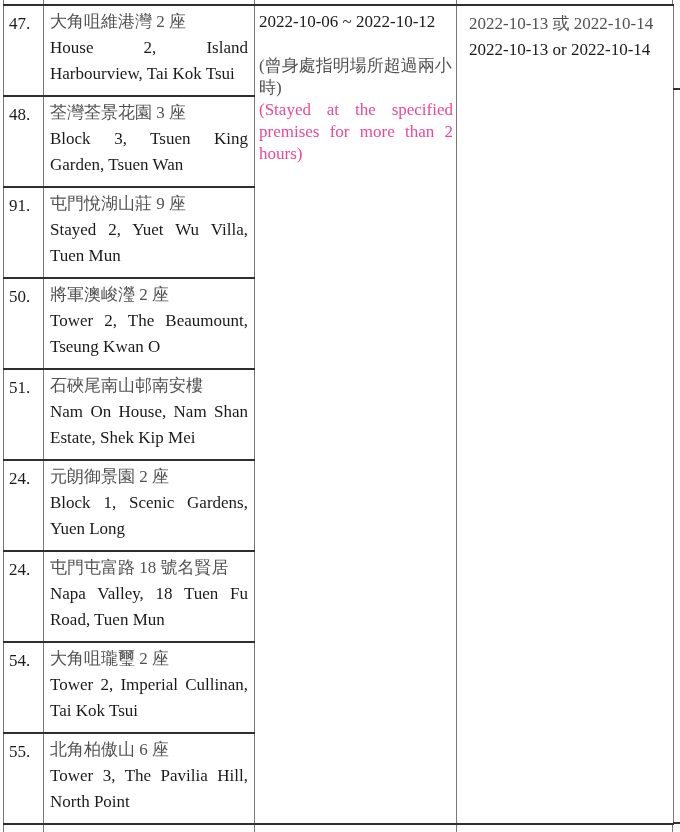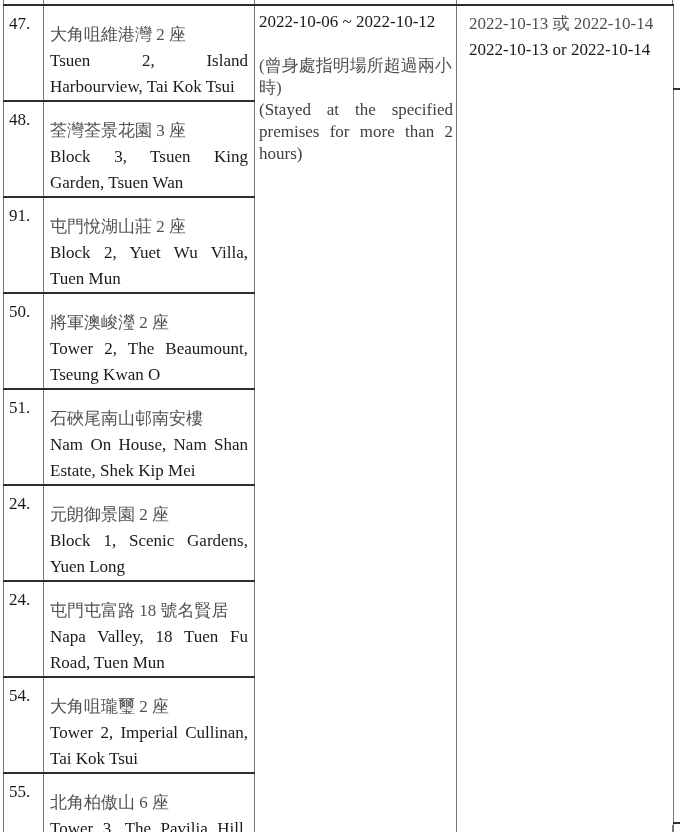--- a/index.html
+++ b/index.html
@@ -32,39 +32,39 @@
     border-bottom: 2px solid #2e2e2e;
     font-size: 17px;
     line-height: 26px;
     overflow: hidden;
   }
   tr.r { height: 91px; }
   td.num {
     padding: 5px 2px 0 5px;
   }
   td.bldg {
-    padding: 16px 6px 0 6px;
+    padding: 3px 6px 0 6px;
   }
   td.bldg .en {
     text-align: justify;
     text-align-last: left;
   }
   .zh {
     color: #515151;
   }
   td.period {
     padding: 5px 3px 5px 4px;
     line-height: 22px;
     margin-left: 12px;
   }
   td.period .spacer { height: 22px; }
   td.period .note-en {
     text-align: justify;
     text-align-last: left;
-    color: #404040;
+    color: #ec4899;
   }
   td.testdate {
     padding: 5px 4px 0 12px;
   }
   
   .vstub {
     position: absolute;
     width: 1px;
     background: #777;
   }
@@ -90,21 +90,21 @@
       <col style="width:40px">
       <col style="width:211px">
       <col style="width:202px">
       <col style="width:217px">
     </colgroup>
     <tbody>
       <tr class="r">
         <td class="num">47.</td>
         <td class="bldg">
           <div class="zh">大角咀維港灣 2 座</div>
-          <div class="en">Tsuen 2, Island Harbourview, Tai Kok Tsui</div>
+          <div class="en">House 2, Island Harbourview, Tai Kok Tsui</div>
         </td>
         <td class="period" rowspan="9">
           <div>2022-10-06 ~ 2022-10-12</div>
           <div class="spacer"></div>
           <div class="zh">(曾身處指明場所超過兩小時)</div>
           <div class="note-en">(Stayed at the specified premises for more than 2 hours)</div>
         </td>
         <td class="testdate" rowspan="9">
           <div class="zh">2022-10-13 或 2022-10-14</div>
           <div>2022-10-13 or 2022-10-14</div>
@@ -113,22 +113,22 @@
       <tr class="r">
         <td class="num">48.</td>
         <td class="bldg">
           <div class="zh">荃灣荃景花園 3 座</div>
           <div class="en">Block 3, Tsuen King Garden, Tsuen Wan</div>
         </td>
       </tr>
       <tr class="r">
         <td class="num">91.</td>
         <td class="bldg">
-          <div class="zh">屯門悅湖山莊 2 座</div>
-          <div class="en">Block 2, Yuet Wu Villa, Tuen Mun</div>
+          <div class="zh">屯門悅湖山莊 9 座</div>
+          <div class="en">Stayed 2, Yuet Wu Villa, Tuen Mun</div>
         </td>
       </tr>
       <tr class="r">
         <td class="num">50.</td>
         <td class="bldg">
           <div class="zh">將軍澳峻瀅 2 座</div>
           <div class="en">Tower 2, The Beaumount, Tseung Kwan O</div>
         </td>
       </tr>
       <tr class="r">

